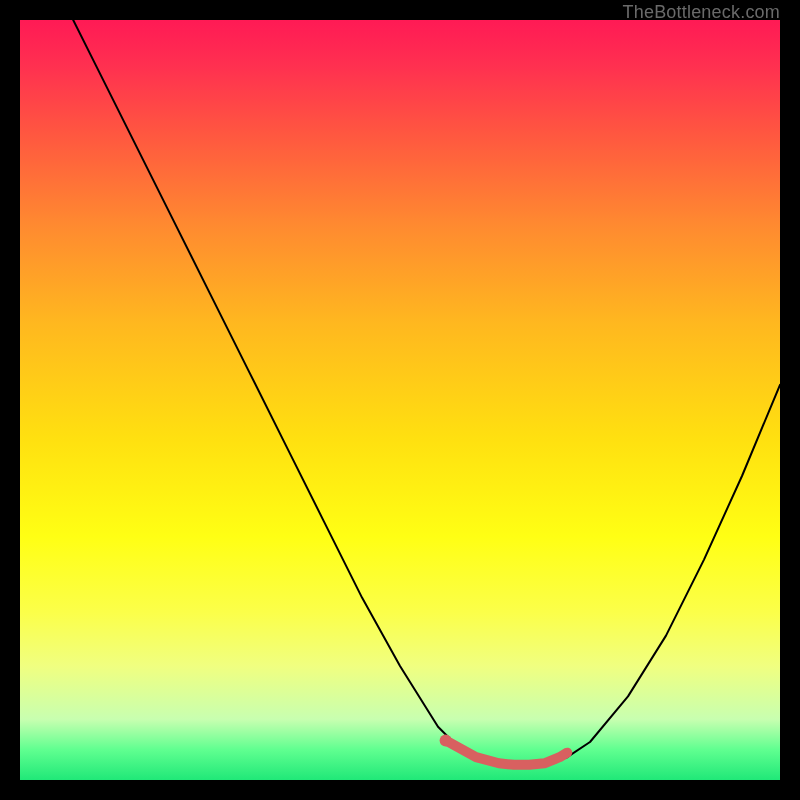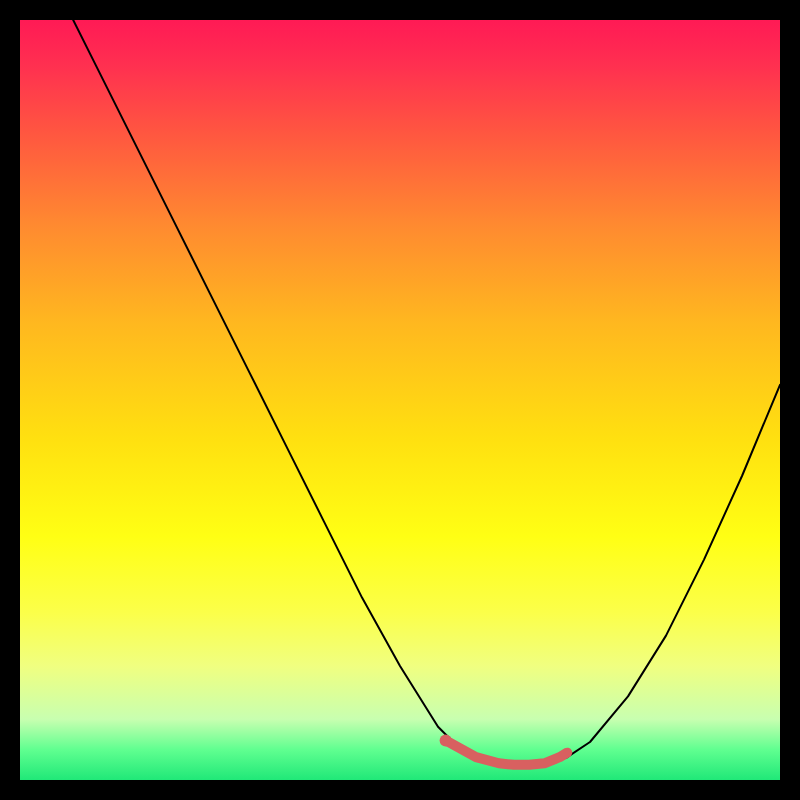--- a/index.html
+++ b/index.html
@@ -61,20 +61,21 @@
     top: 0;
     width: 760px;
     height: 760px;
     z-index: 3;
   }
 </style>
 </head>
 <body>
 
 <div class="chart-container">
+  <div class="watermark">TheBottleneck.com</div>
   <div class="plot-area">
     <div class="gradient-bg"></div>
     <svg class="curve" viewBox="0 0 760 760" preserveAspectRatio="none">
       <path id="main-curve" fill="none" stroke="#000000" stroke-width="2" stroke-linecap="round" stroke-linejoin="round" d="M53.20 0.00 L76.00 45.60 L114.00 121.60 L152.00 197.60 L190.00 273.60 L228.00 349.60 L266.00 425.60 L304.00 501.60 L342.00 577.60 L380.00 646.00 L418.00 706.80 L433.20 722.00 L456.00 737.20 L471.20 742.52 L486.40 744.80 L501.60 744.80 L516.80 744.80 L532.00 742.52 L547.20 737.20 L570.00 722.00 L608.00 676.40 L646.00 615.60 L684.00 539.60 L722.00 456.00 L760.00 364.80"></path>
       <path id="marker-curve" fill="none" stroke="#d86060" stroke-width="10" stroke-linecap="round" stroke-linejoin="round" d="M425.60 720.48 L456.00 737.20 L478.80 743.28 L494.00 744.80 L509.20 744.80 L524.40 743.28 L539.60 737.20 L547.20 732.64"></path>
       <circle id="marker-dot" r="6" fill="#d86060" cx="425.60" cy="720.48"></circle>
     </svg>
   </div>
 </div>
 

